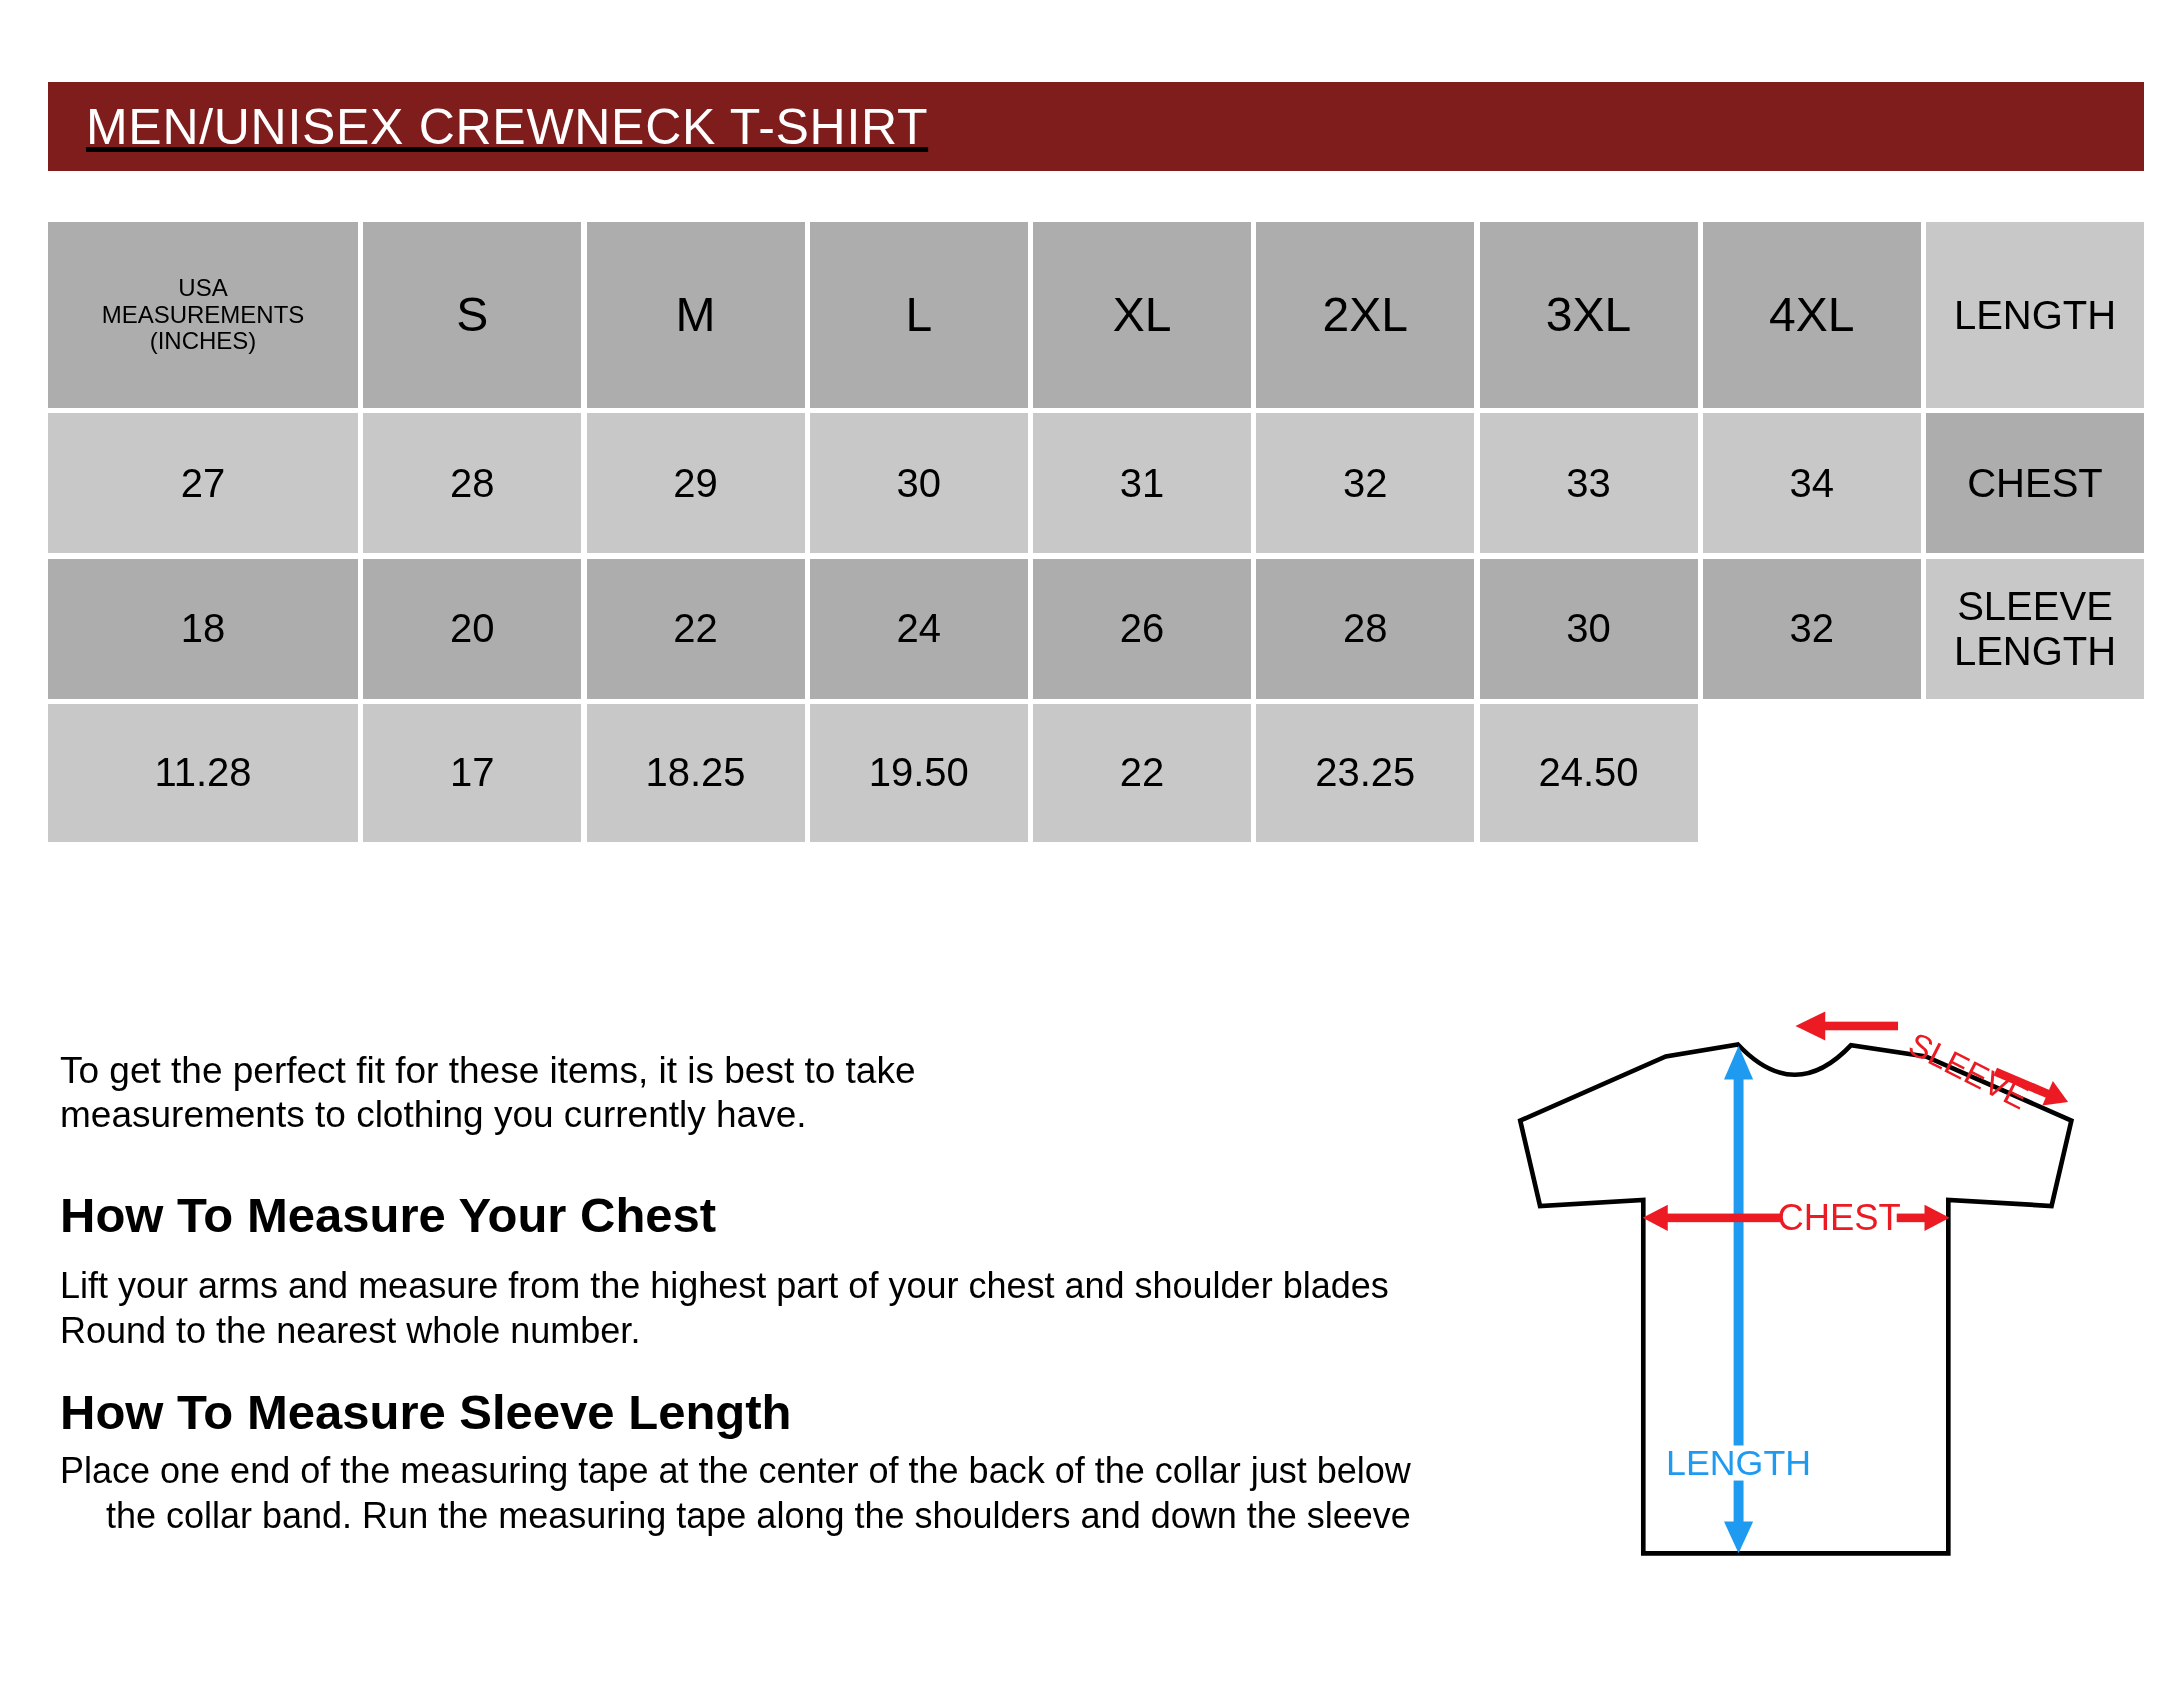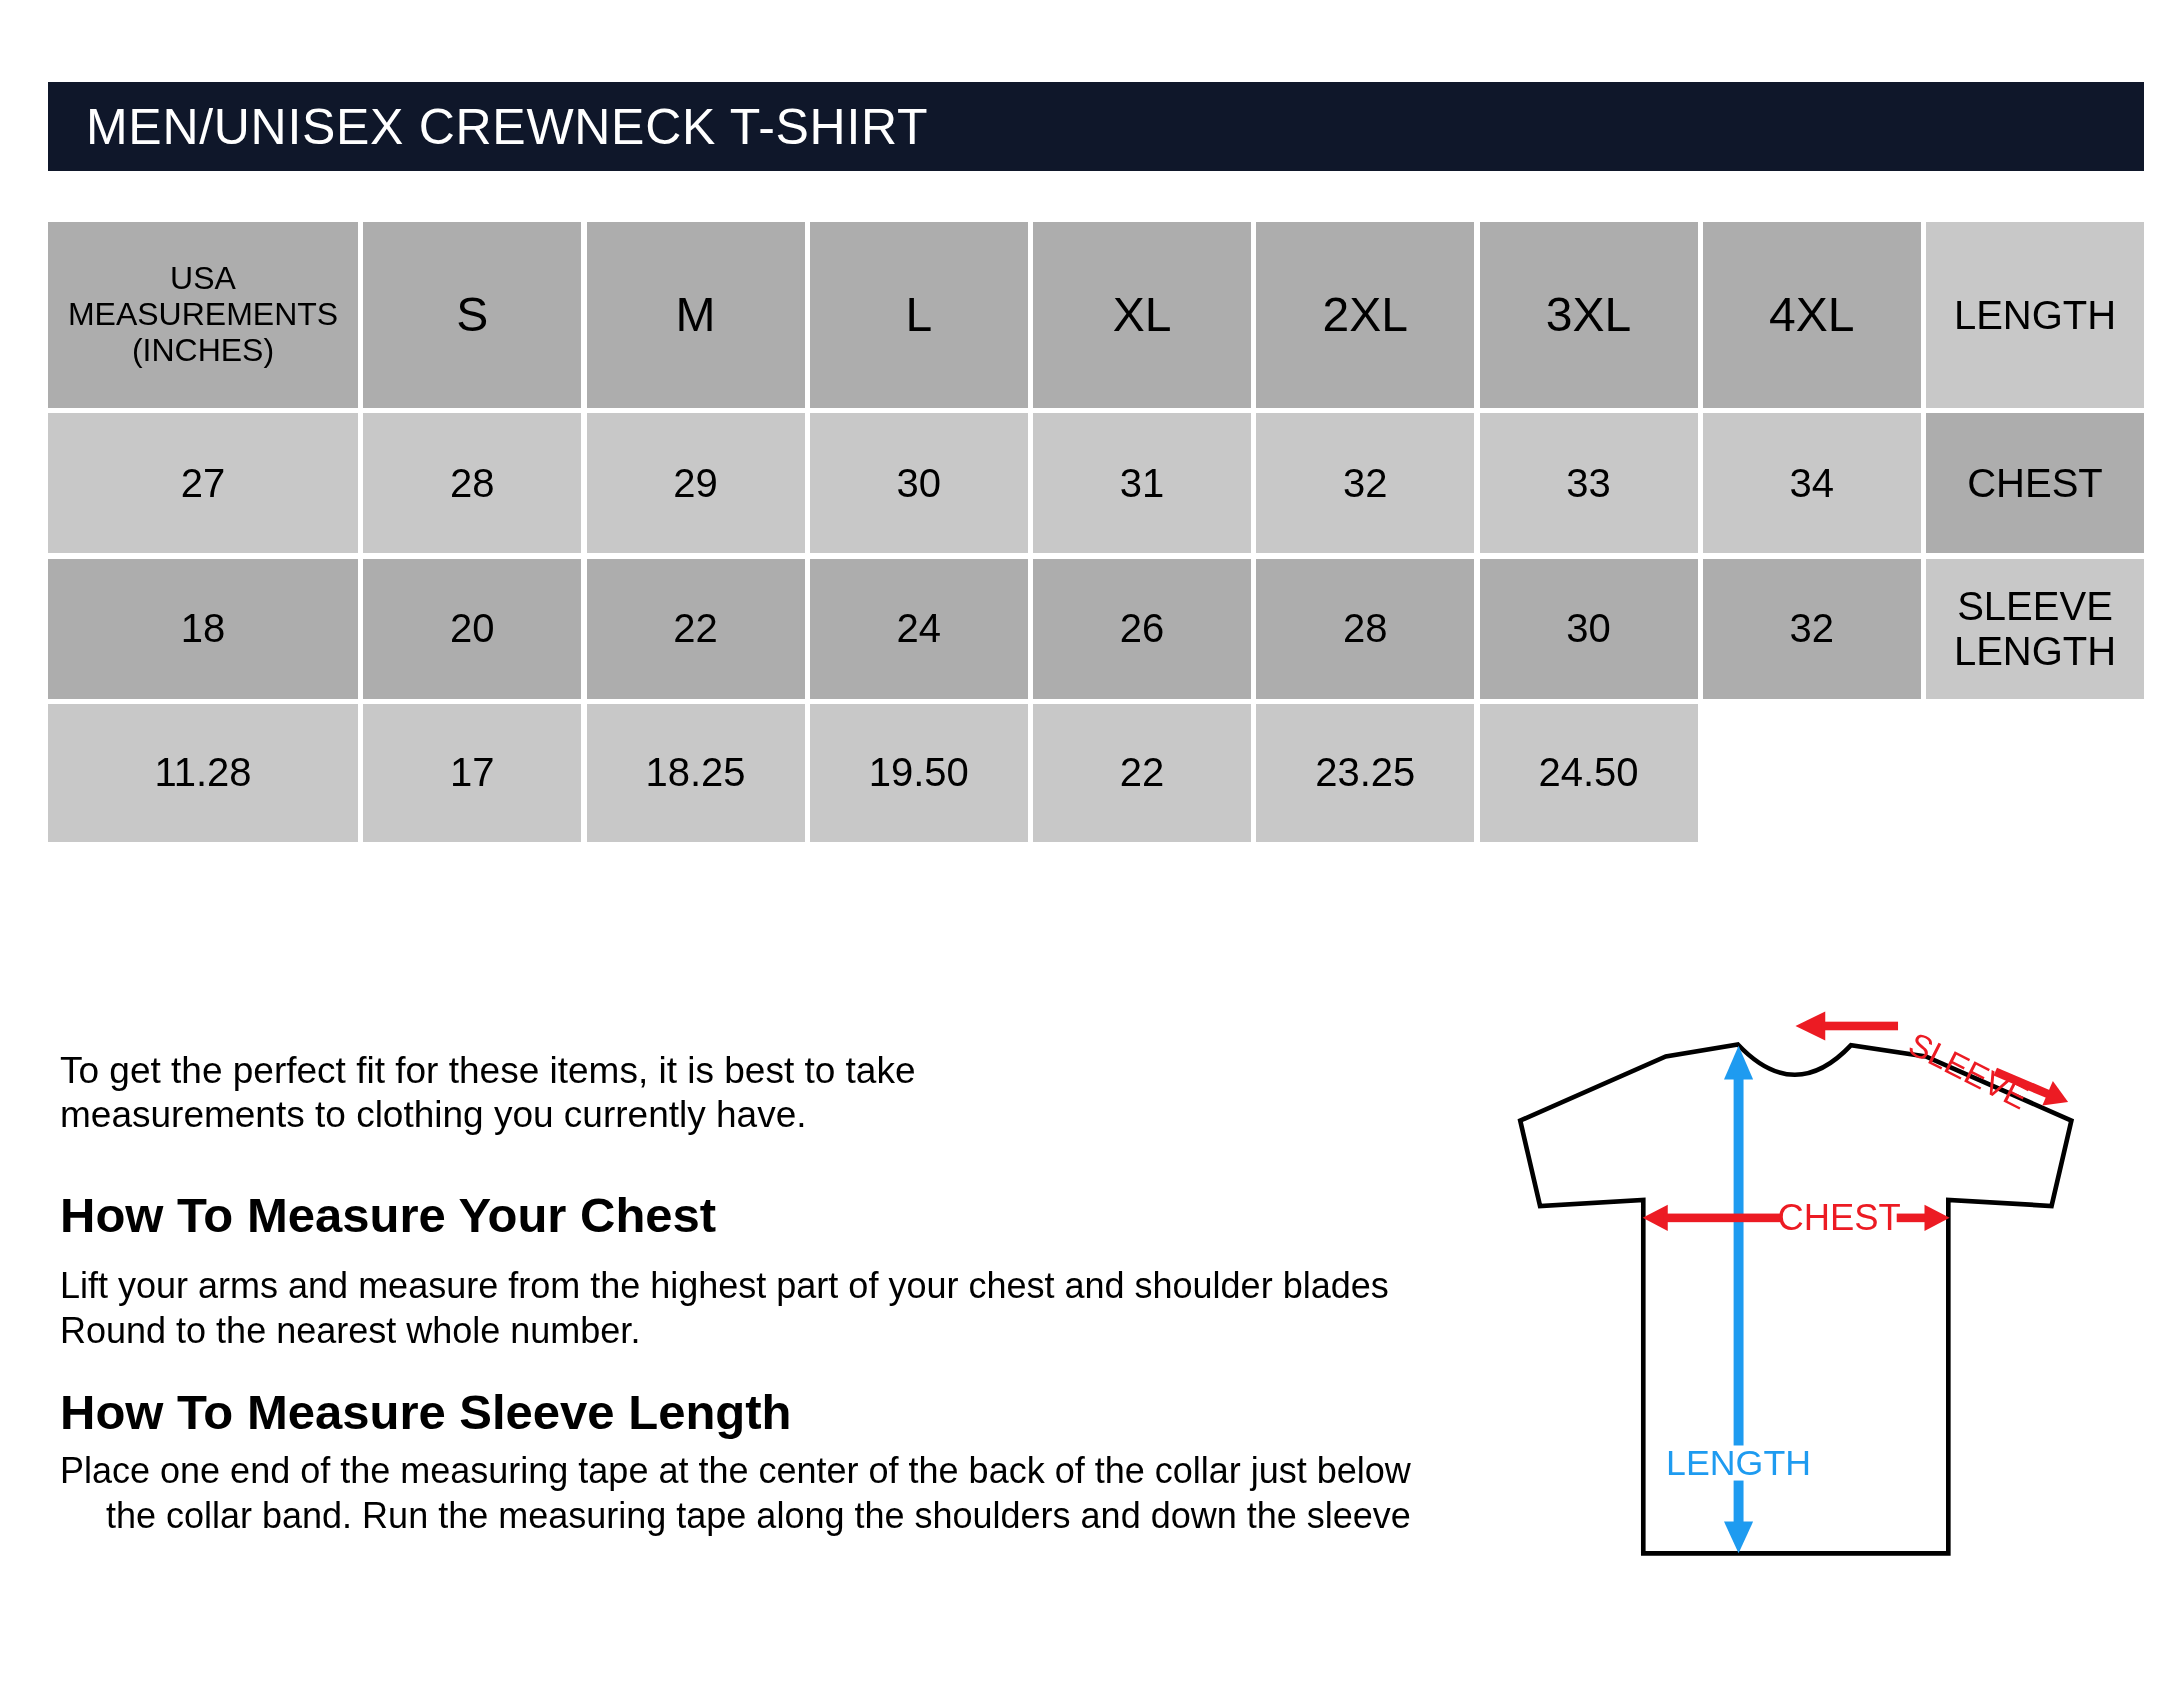--- a/index.html
+++ b/index.html
@@ -25,40 +25,40 @@
     grid-template-columns:310px repeat(8,1fr);
     grid-template-rows:186px 140px 140px 138px;
     gap:5.3px;
   }
   .cell{
     display:flex;align-items:center;justify-content:center;text-align:center;
     font-size:40px;line-height:1.12;
   }
   .row-dark{background:#ADADAD;}
   .row-light{background:#C8C8C8;}
-  .corner{font-size:32px;}
+  .corner{font-size:24px;}
   .size-head{font-size:48px;}
 
   
   .text-block{position:absolute;left:60px;}
   .intro{top:1012px;font-size:37px;line-height:44px;}
   .section-heading{margin:0;font-size:49px;font-weight:bold;line-height:1;}
   .section-body{margin:0;font-size:36px;line-height:45px;}
   .h-chest{top:1191px;text-align:center;}
   .b-chest{top:1248px;margin-top:15px;}
   .h-sleeve{top:1388px;}
   .b-sleeve{top:1448px;text-align:right;}
 
   
   .diagram{position:absolute;left:1489px;top:979px;width:695px;height:708px;}
 </style>
 </head>
 <body>
 
-<header class="title-bar" style="background:#0f172a;">
+<header class="title-bar" style="background:#7f1d1d;text-decoration:underline;">
   <h1>MEN/UNISEX CREWNECK T-SHIRT</h1>
 </header>
 
 <div class="size-table">
 
   <div class="cell row-dark corner pre">USA
 MEASUREMENTS
 (INCHES)</div>
   <div class="cell row-dark size-head">S</div>
   <div class="cell row-dark size-head">M</div>

